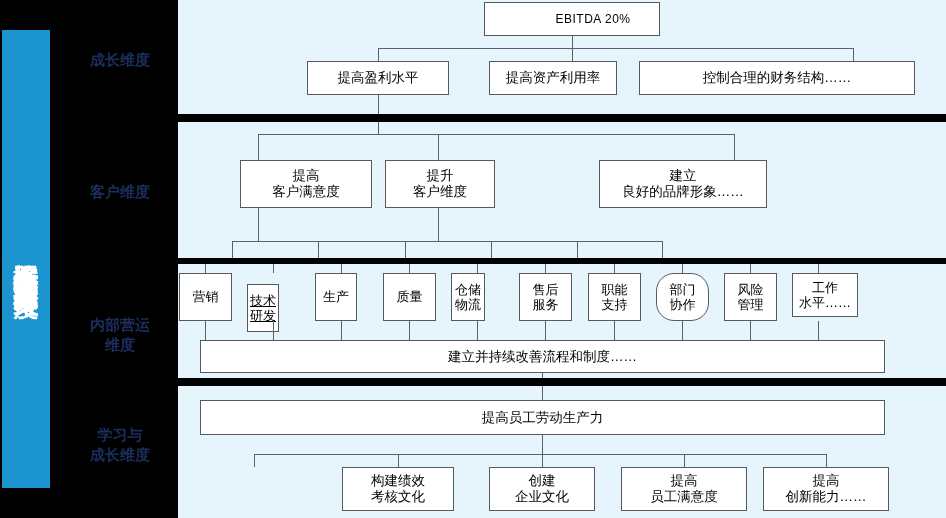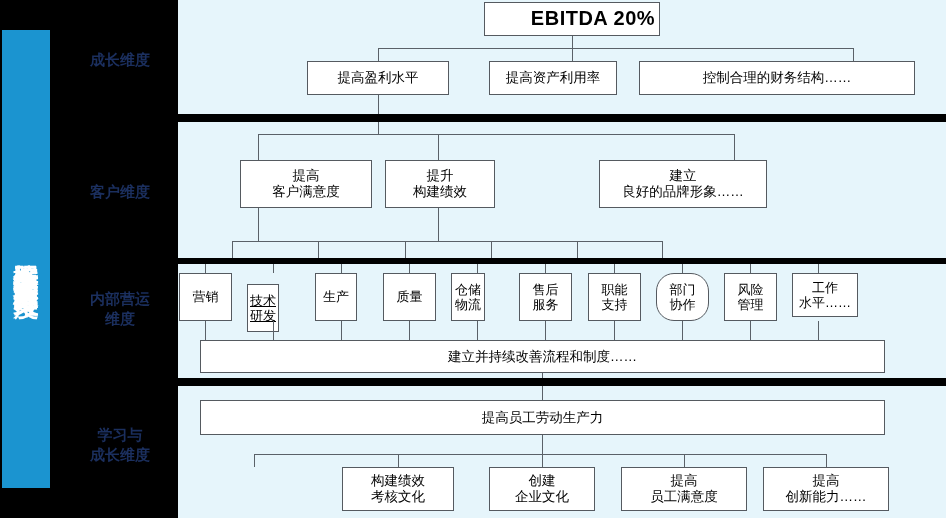--- a/index.html
+++ b/index.html
@@ -30,38 +30,38 @@
   .p4{top:386px;height:132px;}
 
   
   .box{
     position:absolute;background:#fff;border:1px solid #555a60;
     box-sizing:border-box;
     display:flex;align-items:center;justify-content:center;
     text-align:center;color:#000;font-size:13.5px;line-height:1.18;
     white-space:pre-line;
   }
-  .box.bold{font-weight:bold;font-size:20px;letter-spacing:.5px;padding-left:42px;}
+  .box.bold{font-weight:normal;font-size:12px;letter-spacing:.5px;padding-left:42px;}
   .box.sm{font-size:13px;}
 
   
   .ln{position:absolute;background:#5a6168;}
   .lnv{width:1px;}
   .lnh{height:1px;}
 </style>
 </head>
 <body>
 
 <div class="stage">
 
   <div class="banner">按照平衡计分卡的四大指标分类维度</div>
 
   <div class="dim-label" style="top:50px;">成长维度</div>
   <div class="dim-label" style="top:182px;">客户维度</div>
-  <div class="dim-label" style="top:289px;white-space:pre-line;">内部营运
+  <div class="dim-label" style="top:315px;white-space:pre-line;">内部营运
 维度</div>
   <div class="dim-label" style="top:425px;white-space:pre-line;">学习与
 成长维度</div>
 
   <div class="panel p1">
 
     <div class="ln lnv" style="left:394px;top:35px;height:26px;"></div>
     <div class="ln lnh" style="left:200px;top:48px;width:475px;"></div>
     <div class="ln lnv" style="left:200px;top:48px;height:14px;"></div>
     <div class="ln lnv" style="left:394px;top:48px;height:14px;"></div>
@@ -78,21 +78,21 @@
   <div class="panel p2">
     <div class="ln lnv" style="left:200px;top:0px;height:12px;"></div>
     <div class="ln lnh" style="left:80px;top:12px;width:477px;"></div>
     <div class="ln lnv" style="left:80px;top:12px;height:26px;"></div>
     <div class="ln lnv" style="left:260px;top:12px;height:26px;"></div>
     <div class="ln lnv" style="left:556px;top:12px;height:26px;"></div>
 
     <div class="box" style="left:62px;top:38px;width:132px;height:48px;">提高
 客户满意度</div>
     <div class="box" style="left:207px;top:38px;width:110px;height:48px;">提升
-构建绩效</div>
+客户维度</div>
     <div class="box" style="left:421px;top:38px;width:168px;height:48px;">建立
 良好的品牌形象……</div>
 
     <div class="ln lnv" style="left:80px;top:86px;height:33px;"></div>
     <div class="ln lnv" style="left:260px;top:86px;height:33px;"></div>
     <div class="ln lnh" style="left:54px;top:119px;width:430px;"></div>
     <div class="ln lnv" style="left:54px;top:119px;height:17px;"></div>
     <div class="ln lnv" style="left:140px;top:119px;height:17px;"></div>
     <div class="ln lnv" style="left:227px;top:119px;height:17px;"></div>
     <div class="ln lnv" style="left:313px;top:119px;height:17px;"></div>

